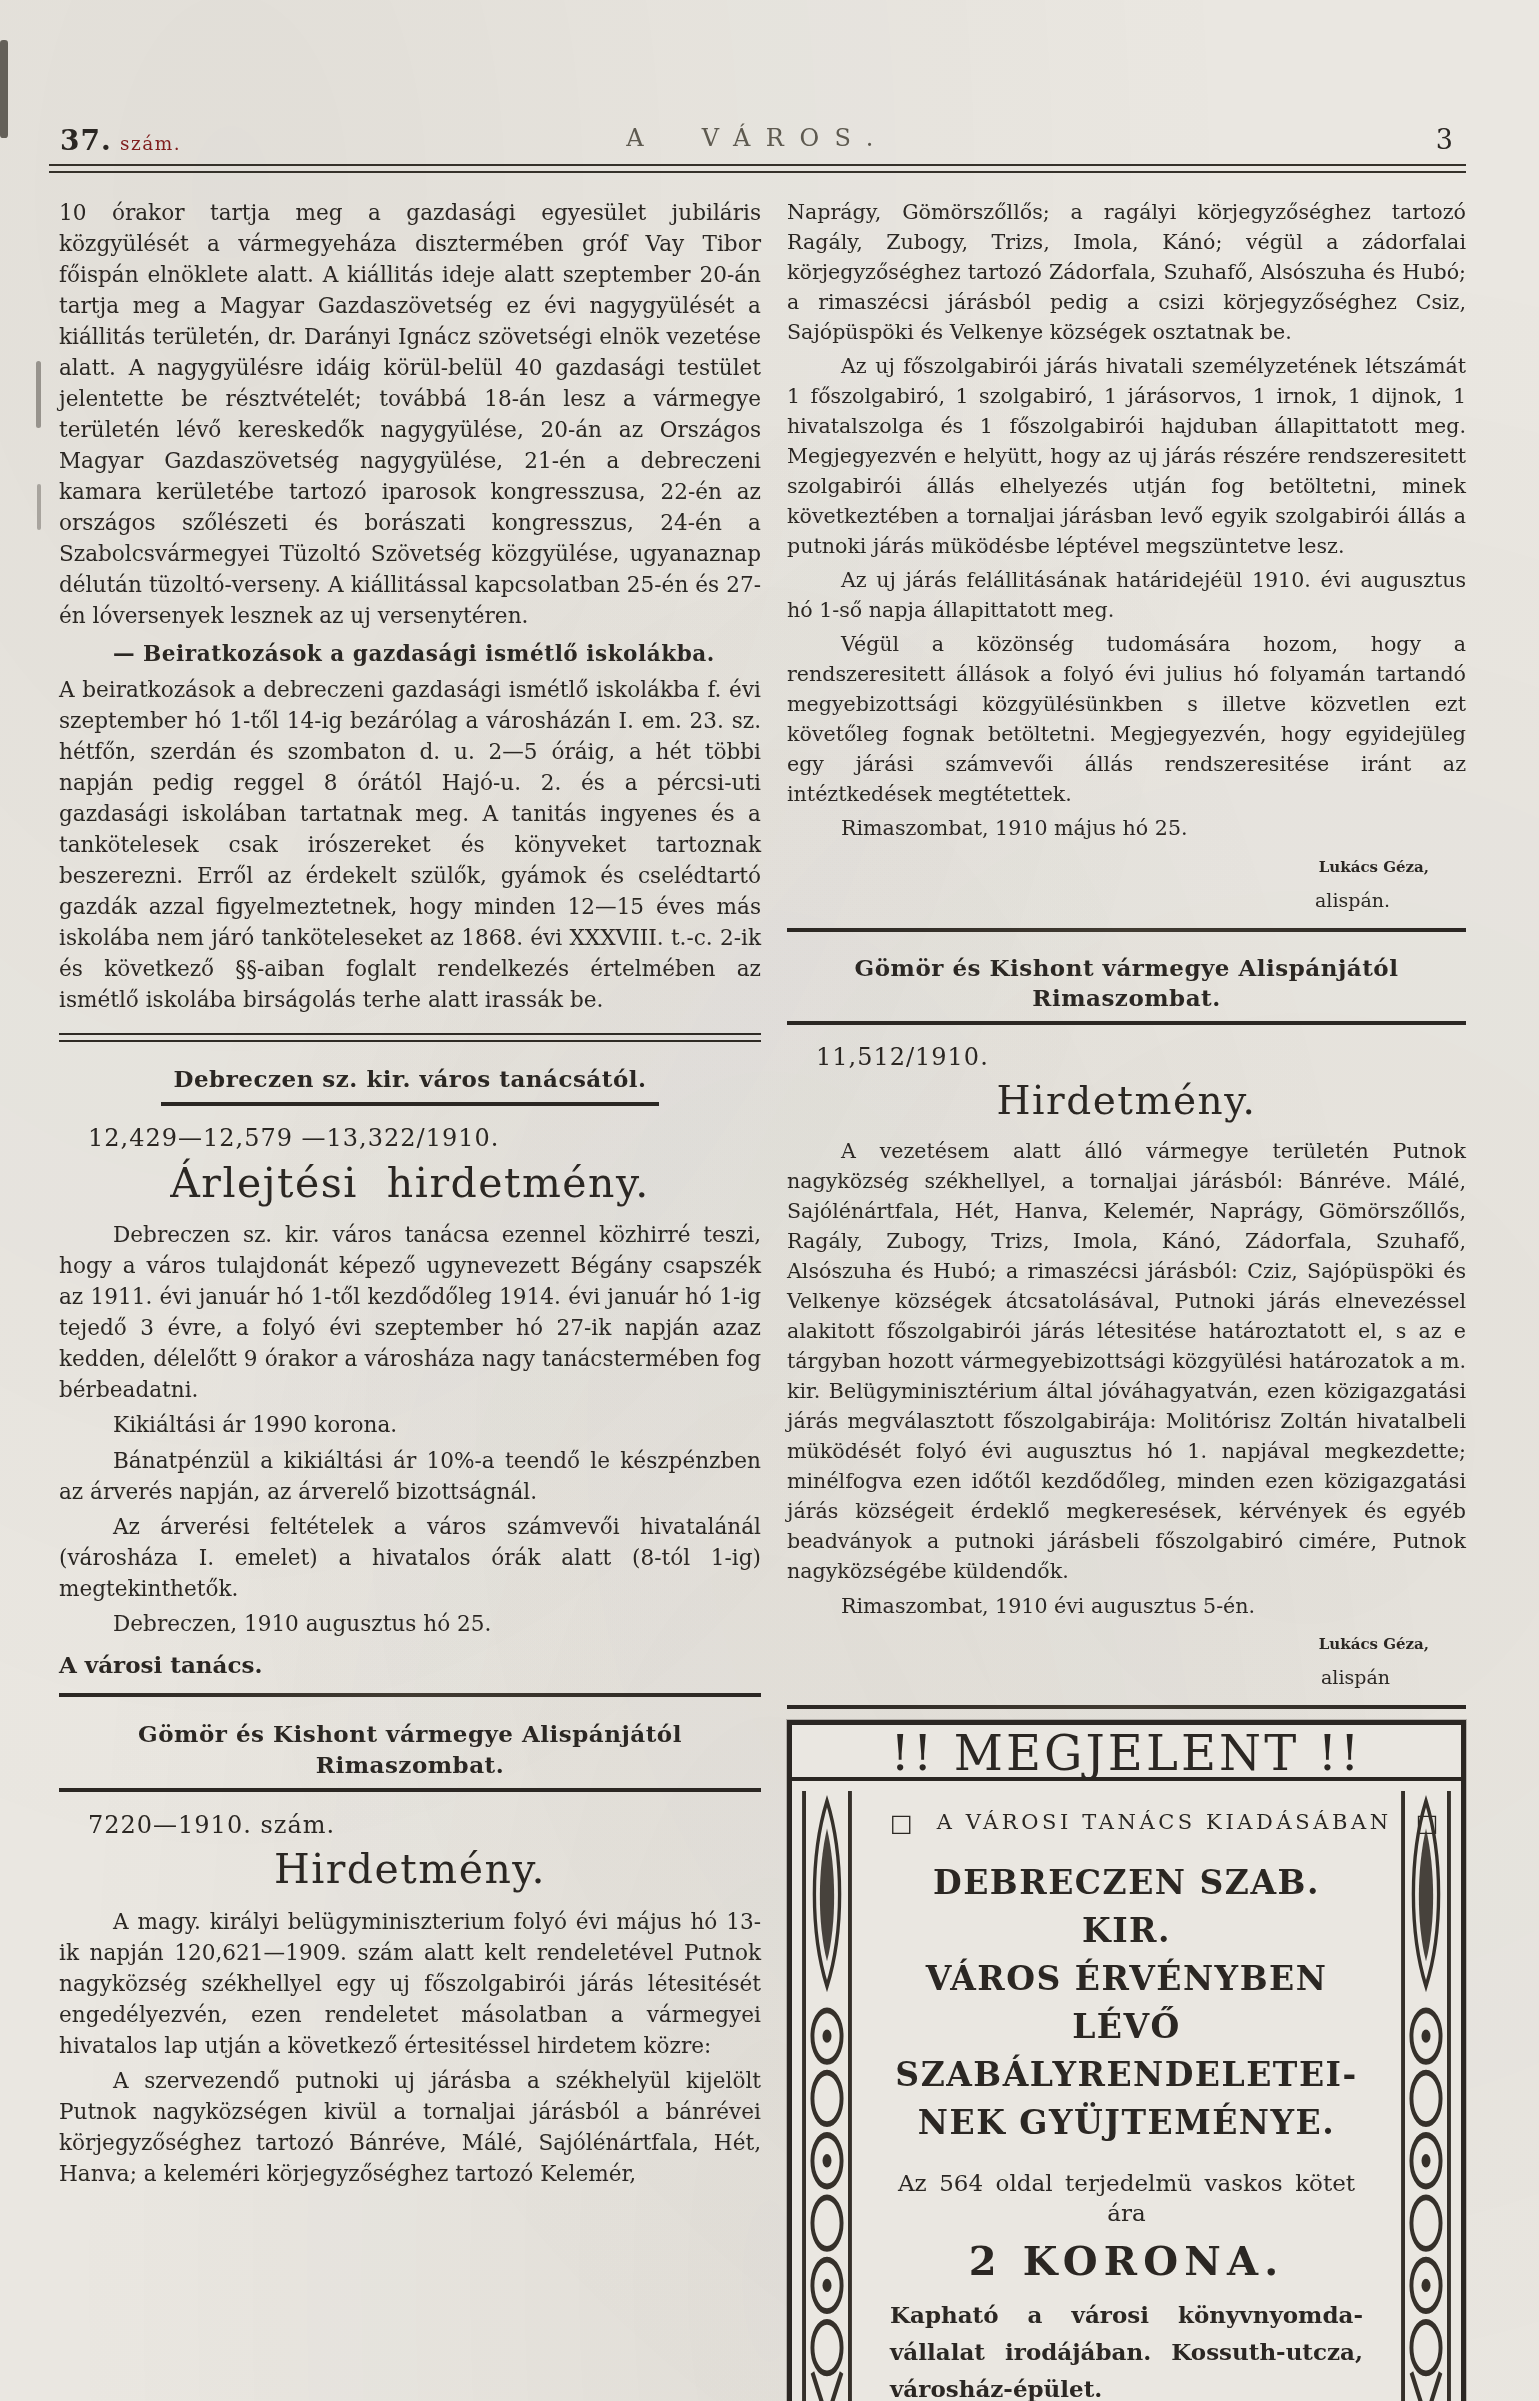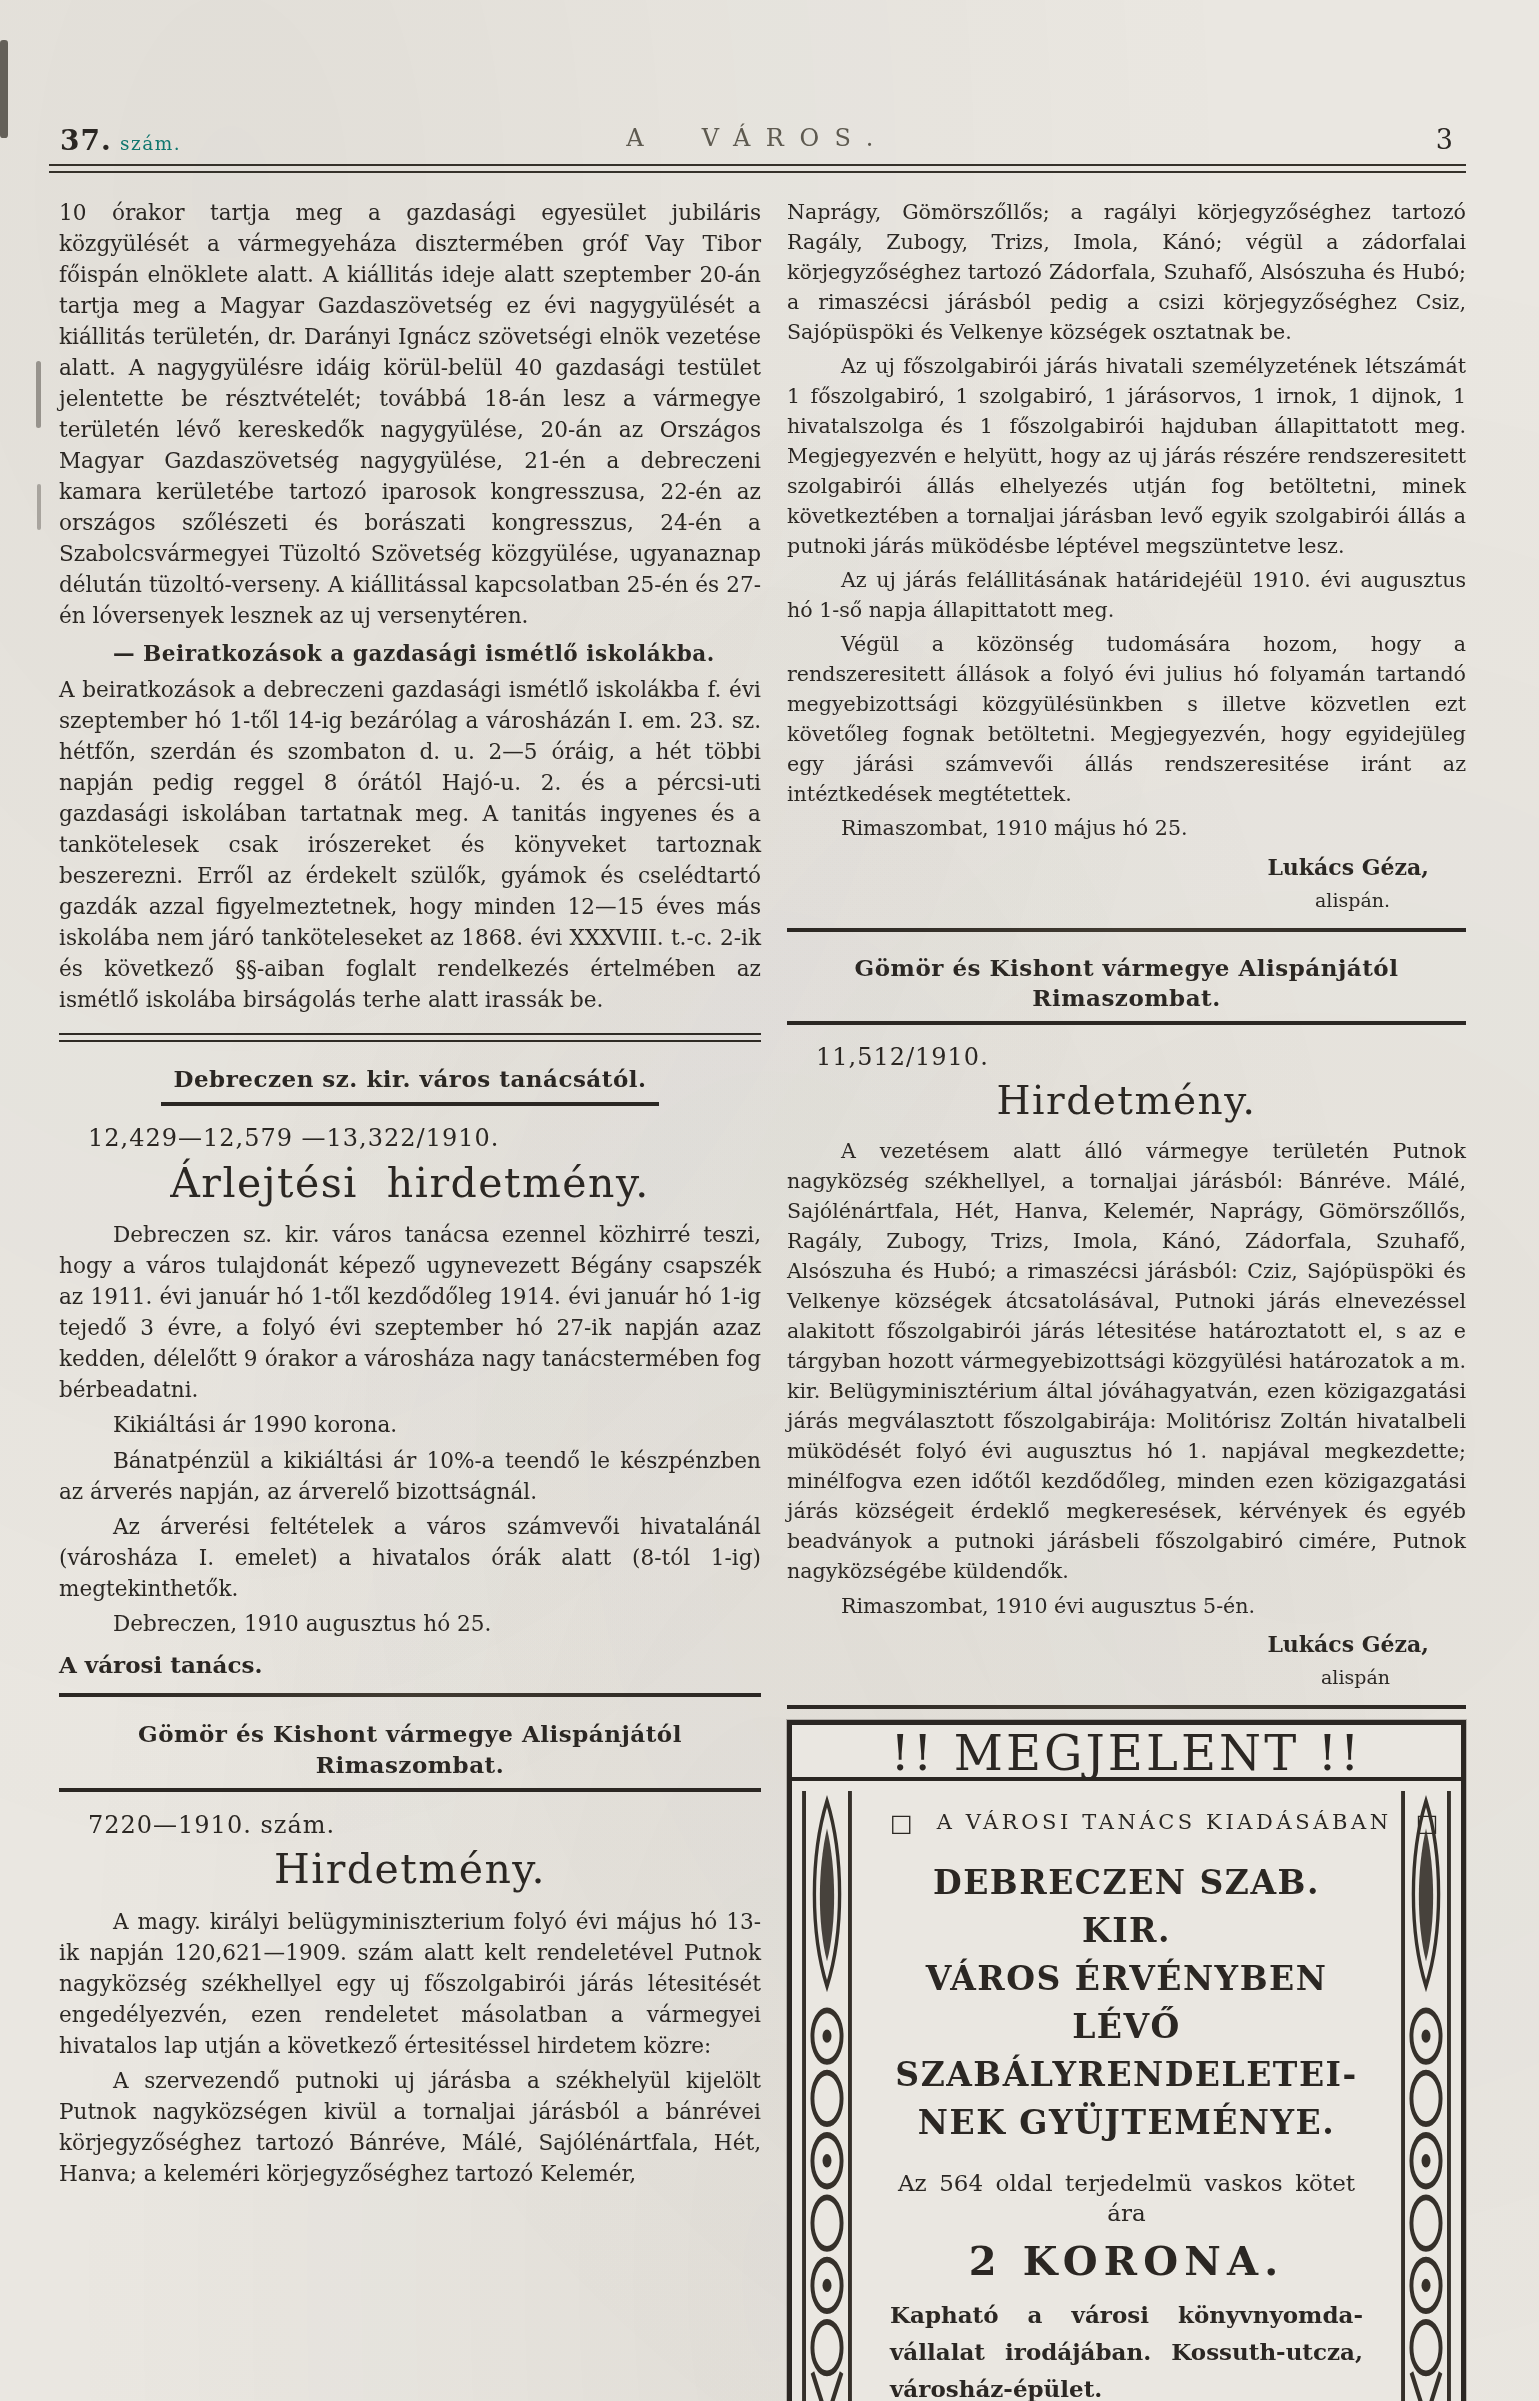--- a/index.html
+++ b/index.html
@@ -9,21 +9,21 @@
     background-image:
       radial-gradient(ellipse at 15% 8%, rgba(60,55,45,.05), transparent 55%),
       radial-gradient(ellipse at 85% 60%, rgba(60,55,45,.04), transparent 60%),
       radial-gradient(ellipse at 50% 95%, rgba(60,55,45,.05), transparent 65%);
     font-family:"DejaVu Serif", serif;
     color:#2b2723;
   }
   .abs{position:absolute;}
   
   .issue-number{left:60px;top:124px;font-size:28px;font-weight:600;letter-spacing:1px;}
-  .issue-label{font-size:18.5px;font-weight:400;color:#0f766e;margin-left:8.2px;letter-spacing:1.5px;}
+  .issue-label{font-size:18.5px;font-weight:400;color:#7f1d1d;margin-left:8.2px;letter-spacing:1.5px;}
   .masthead{left:49px;top:124px;width:1417px;text-align:center;font-size:24px;
     letter-spacing:15.5px;word-spacing:19.6px;color:#5e5a50;font-weight:500;}
   .page-number{top:124px;right:87px;font-size:27px;font-weight:500;}
   .header-rule{top:164px;left:49px;width:1417px;height:4.6px;
     border-top:2.6px solid #35312a;border-bottom:2.1px solid #35312a;}
   
   .col{position:absolute;top:197px;}
   .col-left{left:59px;width:702px;font-size:21.6px;line-height:31px;}
   .col-right{left:787px;width:679px;font-size:20.6px;line-height:30px;}
   p{margin:0 0 4.1px 0;text-align:justify;}
@@ -33,21 +33,21 @@
   .big-title{font-size:41px;font-weight:400;text-align:center;letter-spacing:1.5px;
     word-spacing:14.4px;margin:13.4px 0 20.6px 0;}
   .col-right .big-title{font-size:39px;}
   .double-rule{height:5.2px;border-top:2.1px solid #2f2b25;border-bottom:2.1px solid #2f2b25;margin:17.5px 0 15.5px 0;}
   .thick-rule{height:4.1px;background:linear-gradient(90deg,#2b2723,#413b32,#2b2723);margin:13.4px 0 0 0;}
   .src-wrap{text-align:center;margin:20.6px 0 7.2px 0;}
   .src-line{display:inline-block;font-weight:bold;font-size:23px;letter-spacing:0.5px;
     border-bottom:4.1px solid #2b2723;padding:0 12.4px 8.2px 12.4px;}
   .sig-right{text-align:left;font-weight:bold;font-size:23px;padding-right:20.6px;margin:10.3px 0 3.1px 0;}
   .sig-block{text-align:right;margin:8.2px 0 5.2px 0;}
-  .sig-name{font-weight:bold;font-size:22px;padding-right:37px;}
+  .sig-name{font-weight:bold;font-size:15px;padding-right:37px;}
   .sig-title{font-size:19px;padding-right:76px;margin-top:3.1px;}
   
   .ad-box{border:5.7px solid #2b2723;background:#eae7e1;margin-top:10.3px;position:relative;
     box-shadow:0 0 0 1px rgba(43,39,35,.25);}
   .ad-banner{font-size:48px;font-weight:normal;text-align:center;letter-spacing:3.1px;
     padding:13.4px 4.1px 9.3px 4.1px;border-bottom:4.6px solid #2b2723;}
   .ad-body{position:relative;padding:14.4px 98px 24px 98px;}
   .ad-ornament{position:absolute;top:9.3px;bottom:9.3px;width:56px;}
   .ad-ornament.left{left:7.2px;}
   .ad-ornament.right{right:7.2px;}

